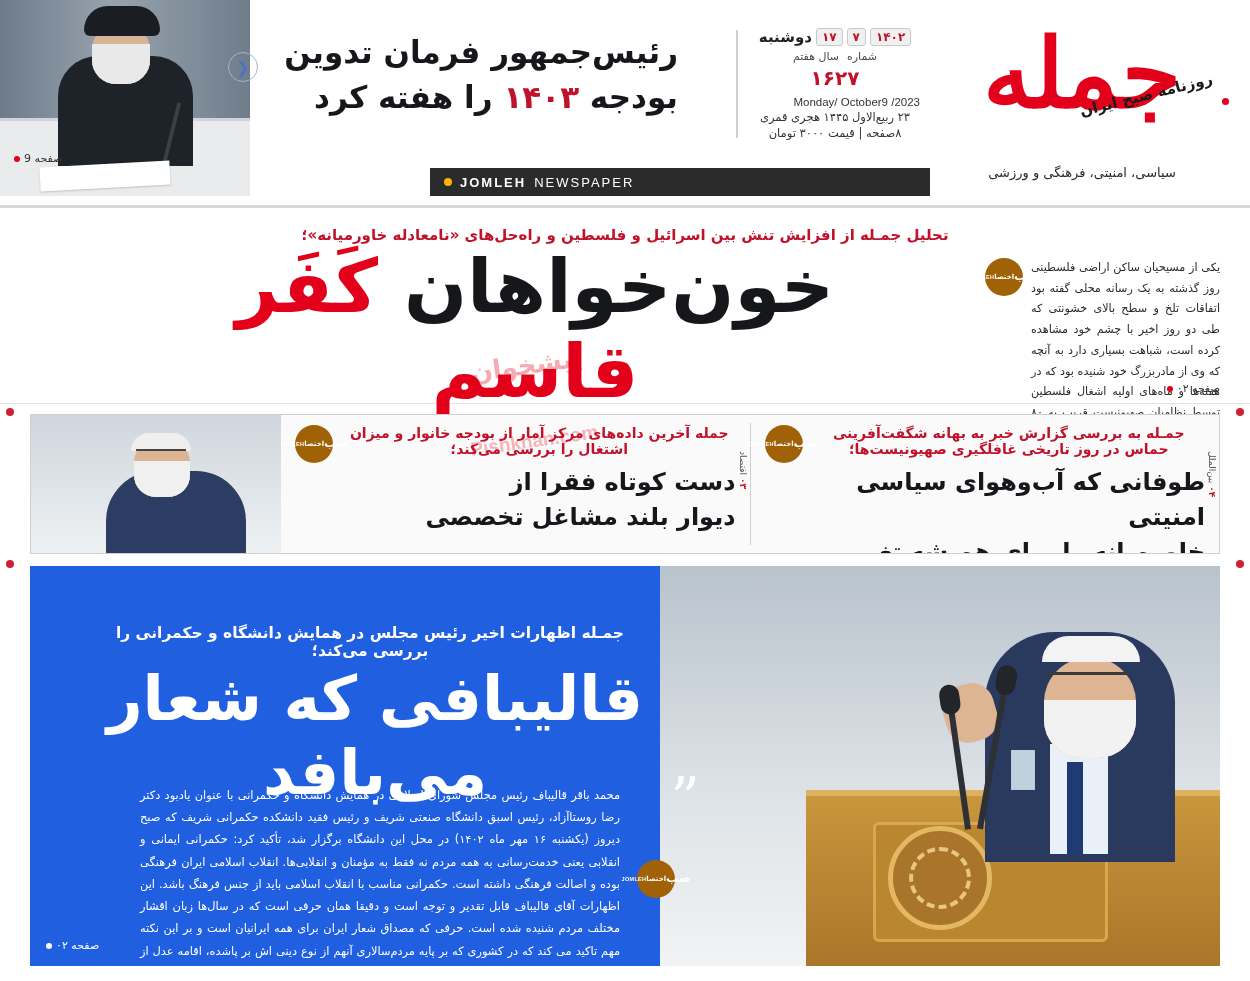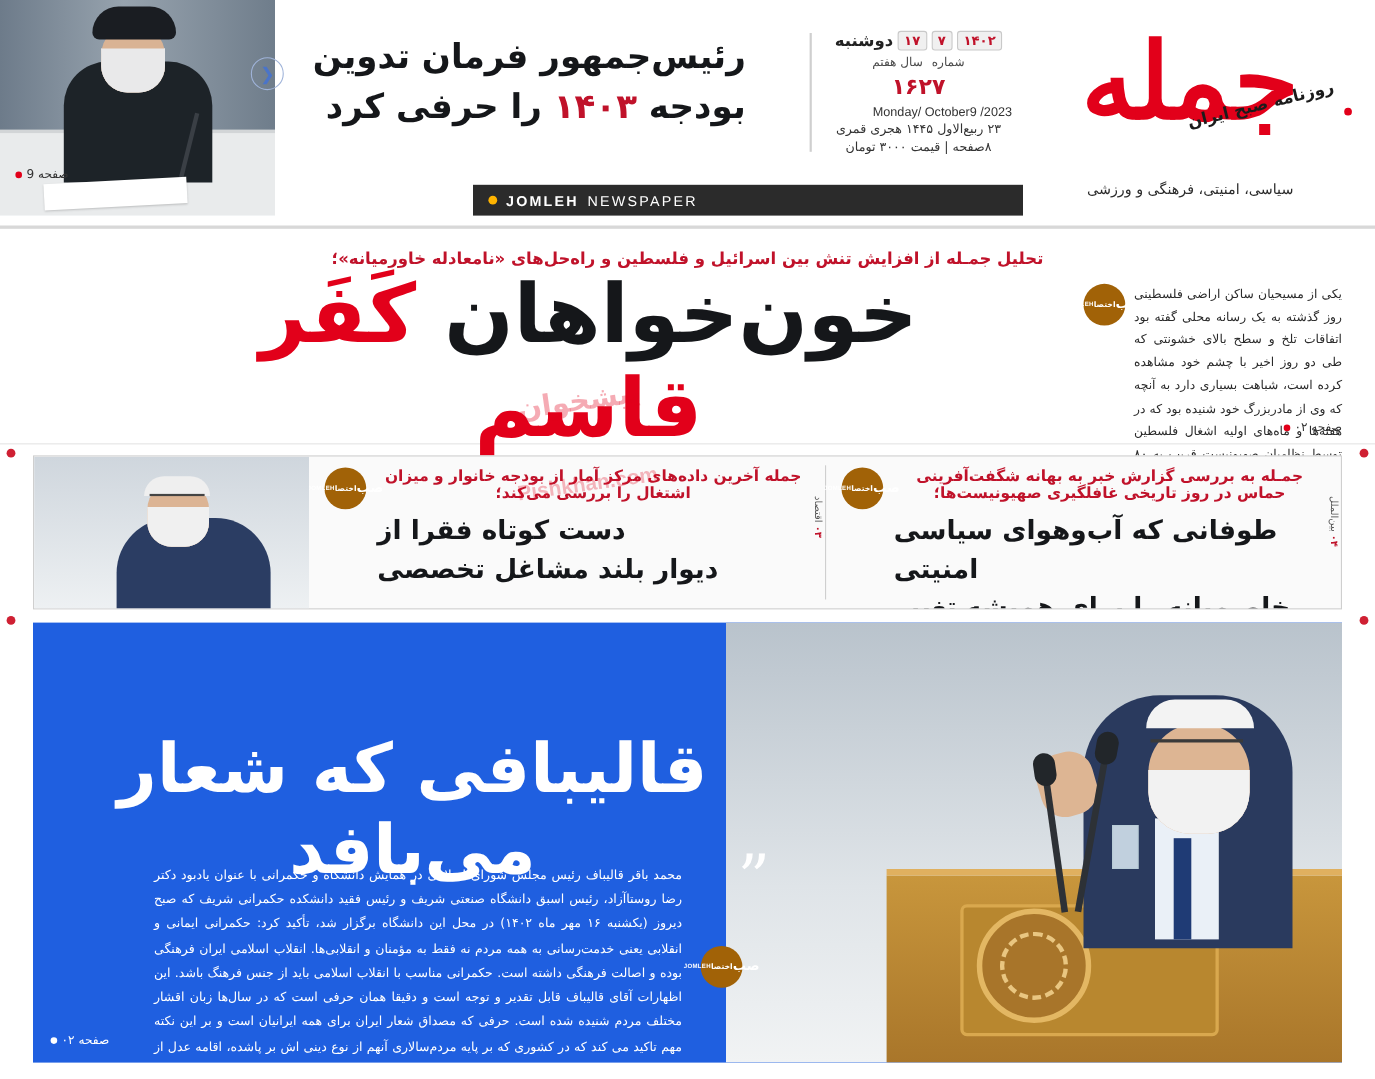--- a/index.html
+++ b/index.html
@@ -321,21 +321,21 @@
     font-size: 14px;
     font-weight: bold;
     text-align: center;
     margin-bottom: 8px;
   }
   .tu-head {
     font-size: 24px;
     font-weight: bold;
     line-height: 1.45;
     color: #15171a;
-    text-align: left;
+    text-align: right;
   }
   .tu-tab {
     position: absolute;
     top: 36px;
     width: 16px;
     writing-mode: vertical-rl;
     font-size: 9px;
     color: #555;
     text-align: center;
   }
@@ -483,21 +483,21 @@
       <div class="mh-mic"></div>
       <div class="mh-paper"></div>
     </div>
   </div>
 
   <div class="mh-arrow">❮</div>
 
   <div class="mh-lead">
     <h2>
       <span>رئیس‌جمهور فرمان تدوین</span><br>
-      <span>بودجه </span><span class="num">۱۴۰۳</span><span> را حرفی کرد</span>
+      <span>بودجه </span><span class="num">۱۴۰۳</span><span> را هفته کرد</span>
     </h2>
   </div>
 
   <div class="page-ref" style="left:14px; top:152px;">
     <span class="pr-dot"></span>
     <span>صفحه 9</span>
   </div>
 
   <div class="date-sep"></div>
 
@@ -634,20 +634,21 @@
       <div class="f-beard"></div>
       <div class="f-hair"></div>
       <div class="f-glasses"></div>
       <div class="f-hand"></div>
       <div class="f-mic1"></div>
       <div class="f-mic2"></div>
       <div class="f-glass-water"></div>
     </div>
   </div>
 
+  <div class="f-kicker">جمـله اظهارات اخیر رئیس مجلس در همایش دانشگاه و حکمرانی را بررسی می‌کند؛</div>
   <div class="f-head">قالیبافی که شعار می‌بافد</div>
   <div class="f-quote">”</div>
   <div class="f-body">محمد باقر قالیباف رئیس مجلس شورای اسلامی در همایش دانشگاه و حکمرانی با عنوان یادبود دکتر رضا روستاآزاد، رئیس اسبق دانشگاه صنعتی شریف و رئیس فقید دانشکده حکمرانی شریف که صبح دیروز (یکشنبه ۱۶ مهر ماه ۱۴۰۲) در محل این دانشگاه برگزار شد، تأکید کرد: حکمرانی ایمانی و انقلابی یعنی خدمت‌رسانی به همه مردم نه فقط به مؤمنان و انقلابی‌ها. انقلاب اسلامی ایران فرهنگی بوده و اصالت فرهنگی داشته است. حکمرانی مناسب با انقلاب اسلامی باید از جنس فرهنگ باشد. این اظهارات آقای قالیباف قابل تقدیر و توجه است و دقیقا همان حرفی است که در سال‌ها زبان اقشار مختلف مردم شنیده شده است. حرفی که مصداق شعار ایران برای همه ایرانیان است و بر این نکته مهم تاکید می کند که در کشوری که بر پایه مردم‌سالاری آنهم از نوع دینی اش بر پاشده، اقامه عدل از همه چیز مهم‌تر است. بهترین تعریف عدل نیز قرار گرفتن هر چیز و جای خود است که مجرب‌ه از میان رفتن حس تبعیض می‌شود. اما نکته مهم اینجاست که آقای قالیباف و ...</div>
 
   <div class="f-stamp stamp">
     <span class="s1">صب</span>
     <span>اختصا</span>
     <span class="s3">JOMLEH</span>
   </div>
 

